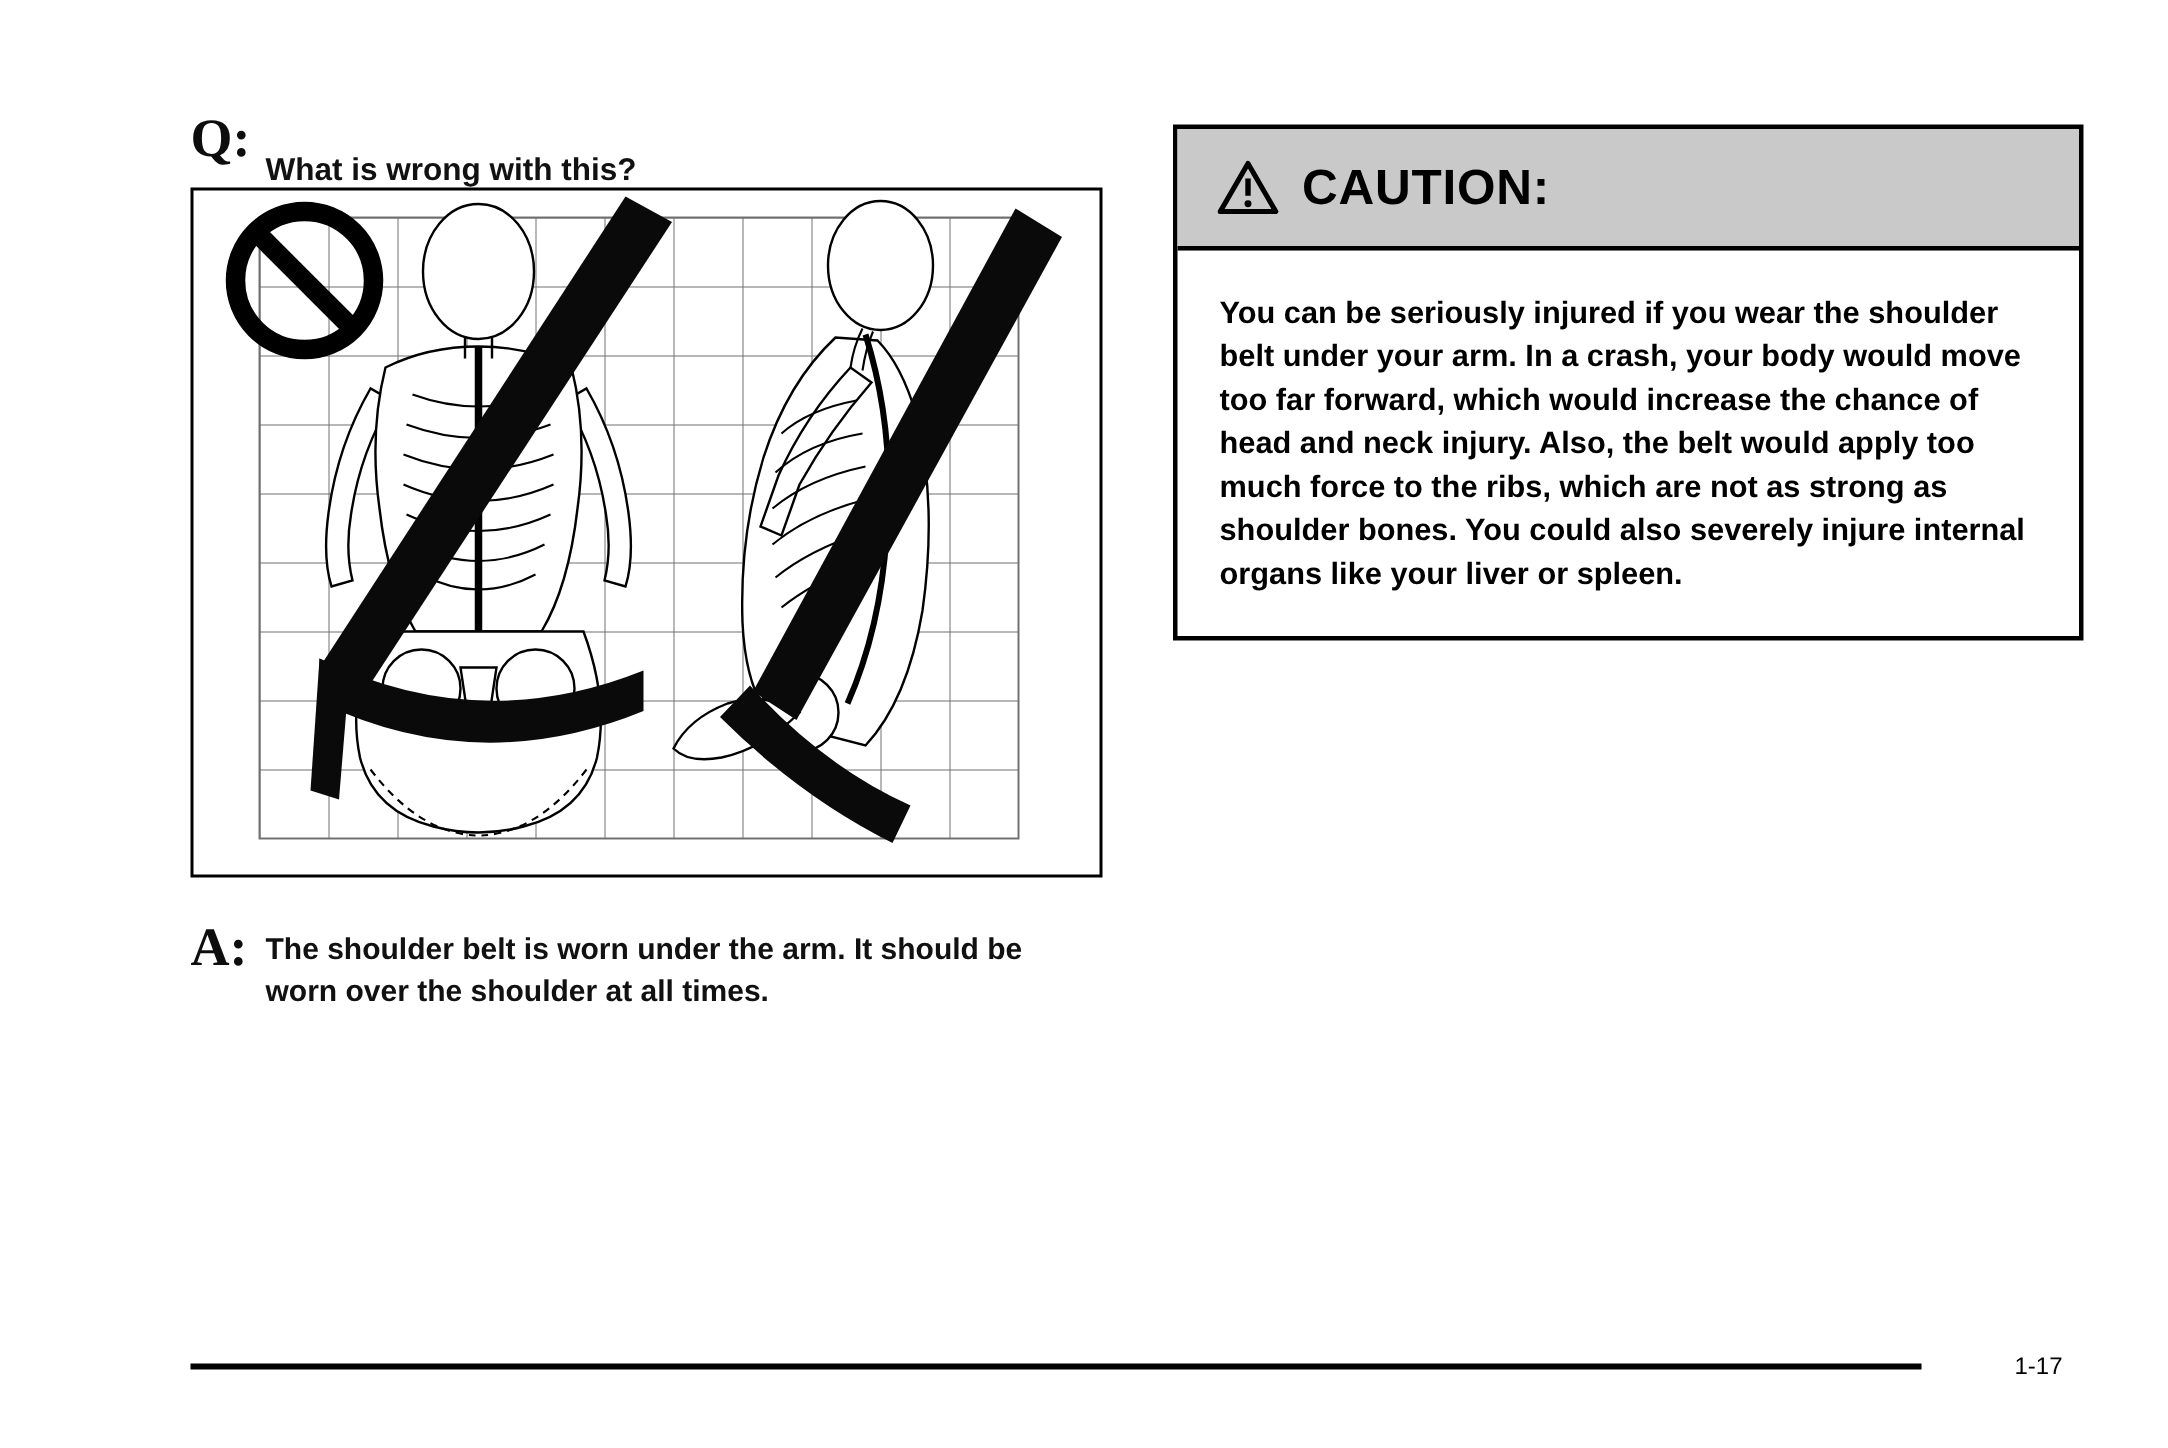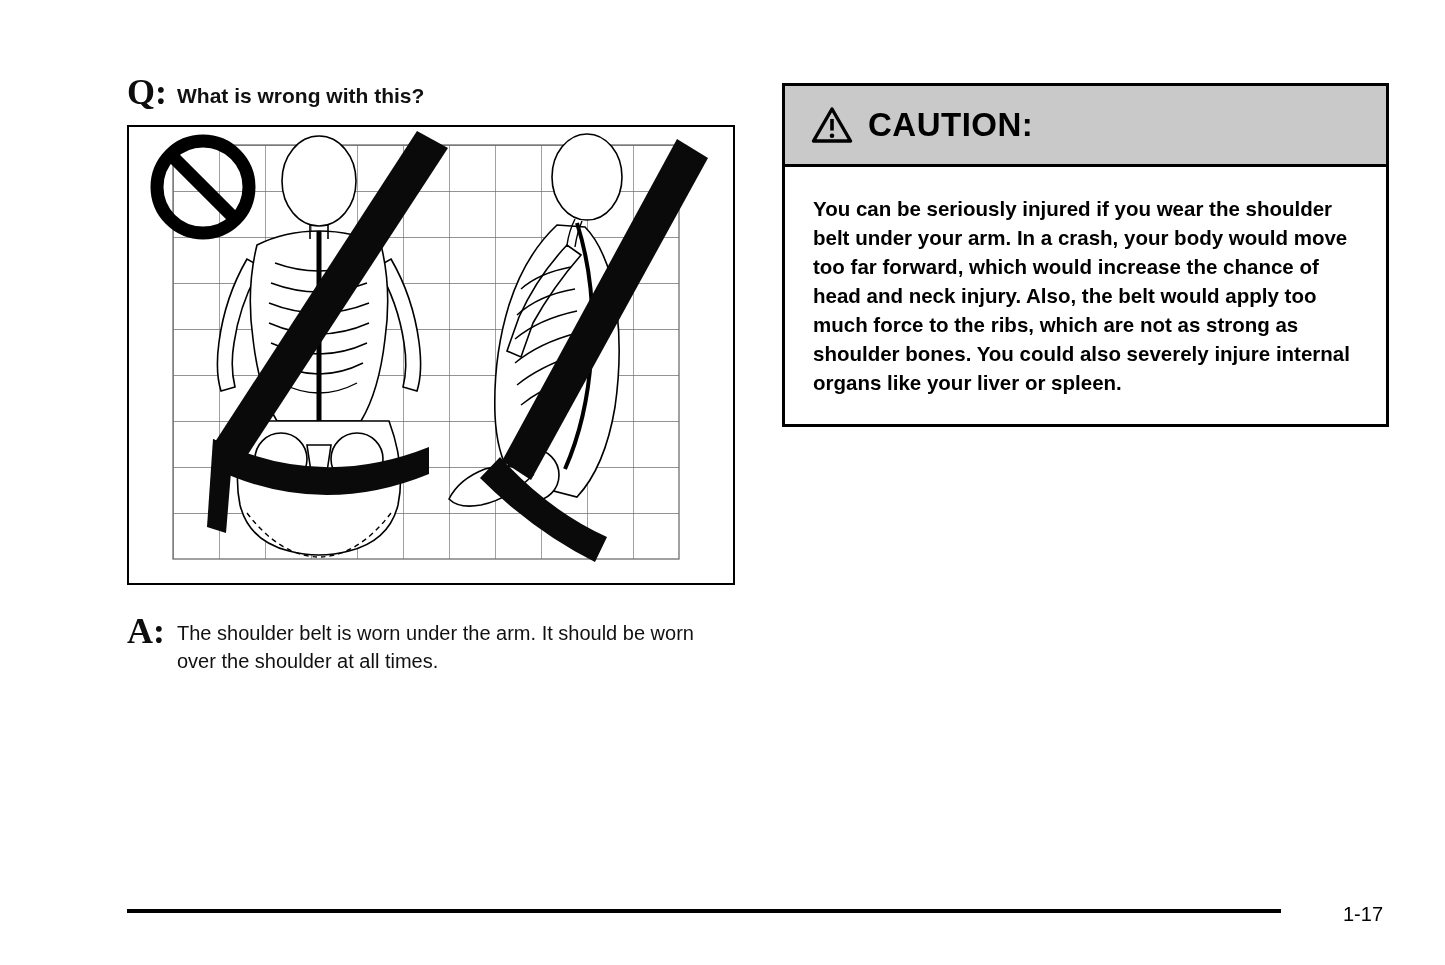--- a/index.html
+++ b/index.html
@@ -20,26 +20,26 @@
     font-size: 36px;
     line-height: 1;
     width: 50px;
     flex: none;
   }
   #question-row { left: 127px; top: 74px; width: 640px; }
   .question-text {
     font-weight: bold;
     font-size: 21px;
     line-height: 26px;
-    margin-top: 9px;
+    margin-top: 27px;
     color: #111;
   }
   #answer-row { left: 127px; top: 613px; width: 612px; }
   .answer-text {
-    font-weight: normal;
+    font-weight: bold;
     font-size: 20px;
     line-height: 28px;
     margin-top: 6px;
     max-width: 548px;
     color: #111;
   }
 
   
   .illustration-frame {
     position: absolute;
@@ -84,21 +84,21 @@
   
   .footer-rule {
     position: absolute;
     left: 127px; top: 909px;
     width: 1154px; height: 4px;
     background: #000;
   }
   .page-number {
     position: absolute;
     left: 1343px; top: 903px;
-    font-size: 20px;
+    font-size: 16px;
     font-weight: normal;
     color: #000;
   }
 </style>
 </head>
 <body>
 
 <div>
 
   <div class="qa-row" id="question-row">

